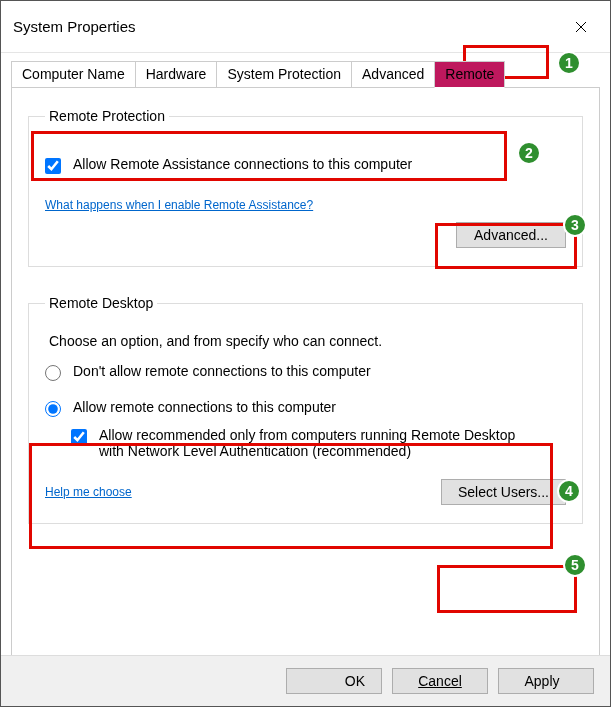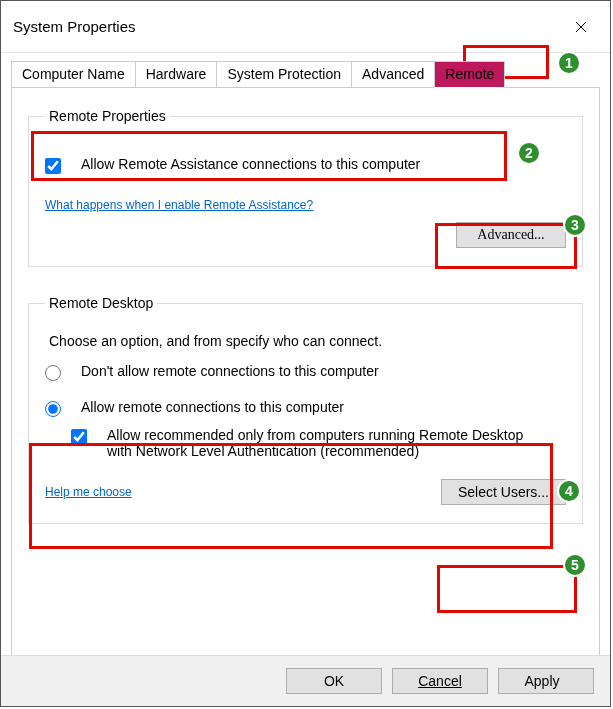--- a/index.html
+++ b/index.html
@@ -75,21 +75,21 @@
     padding: 18px 16px 18px 16px;
     position: relative;
   }
   fieldset.group legend {
     padding: 0 4px;
     font-size: 14px;
   }
   .chk-row, .radio-row {
     display: flex;
     align-items: flex-start;
-    gap: 16px;
+    gap: 8px;
     margin: 4px 0;
   }
   input[type=checkbox], input[type=radio] {
     width: 16px;
     height: 16px;
     margin: 2px 4px 0 0;
   }
   a.link {
     color: #0066cc;
     text-decoration: underline;
@@ -99,21 +99,21 @@
   .btn {
     background: #e1e1e1;
     border: 1px solid #adadad;
     padding: 4px 16px;
     font-size: 14px;
     min-width: 110px;
     text-align: center;
     cursor: pointer;
     font-family: inherit;
   }
-  .right { text-align: right; font-family: Liberation Serif, serif; }
+  .right { text-align: right; }
   .footer {
     position: absolute;
     bottom: 0; left: 0; right: 0;
     border-top: 1px solid #ddd;
     padding: 12px 16px;
     display: flex;
     justify-content: flex-end;
     gap: 10px;
     background: #f0f0f0;
   }
@@ -164,21 +164,21 @@
     <div class="tab">Computer Name</div>
     <div class="tab">Hardware</div>
     <div class="tab">System Protection</div>
     <div class="tab">Advanced</div>
     <div class="tab active">Remote</div>
   </div>
 
   <div class="tabbody">
 
     <fieldset class="group">
-      <legend>Remote Properties</legend>
+      <legend>Remote Protection</legend>
 
       <label class="chk-row" style="margin-top:14px;">
         <input type="checkbox" checked="" style="">
         <span>Allow Remote Assistance connections to this computer</span>
       </label>
 
       <div style="margin-top:22px;">
         <a class="link">What happens when I enable Remote Assistance?</a>
       </div>
 
@@ -209,21 +209,21 @@
 
       <div class="bottom-row">
         <a class="link">Help me choose</a>
         <button class="btn">Select Users...</button>
       </div>
     </fieldset>
 
   </div>
 
   <div class="footer">
-    <button class="btn" style="min-width:96px;">OK</button>
+    <button class="btn" style="min-width:96px;text-align:right;">OK</button>
     <button class="btn" style="min-width:96px;text-decoration:underline;">Cancel</button>
     <button class="btn" style="min-width:96px;padding-left:8px;">Apply</button>
   </div>
 
   <div class="hl" style="left:462px; top:44px; width:86px; height:34px;"></div>
   <div class="badge" style="left:556px; top:50px;">1</div>
 
   <div class="hl" style="left:30px; top:130px; width:476px; height:50px;"></div>
   <div class="badge" style="left:516px; top:140px;">2</div>
 

